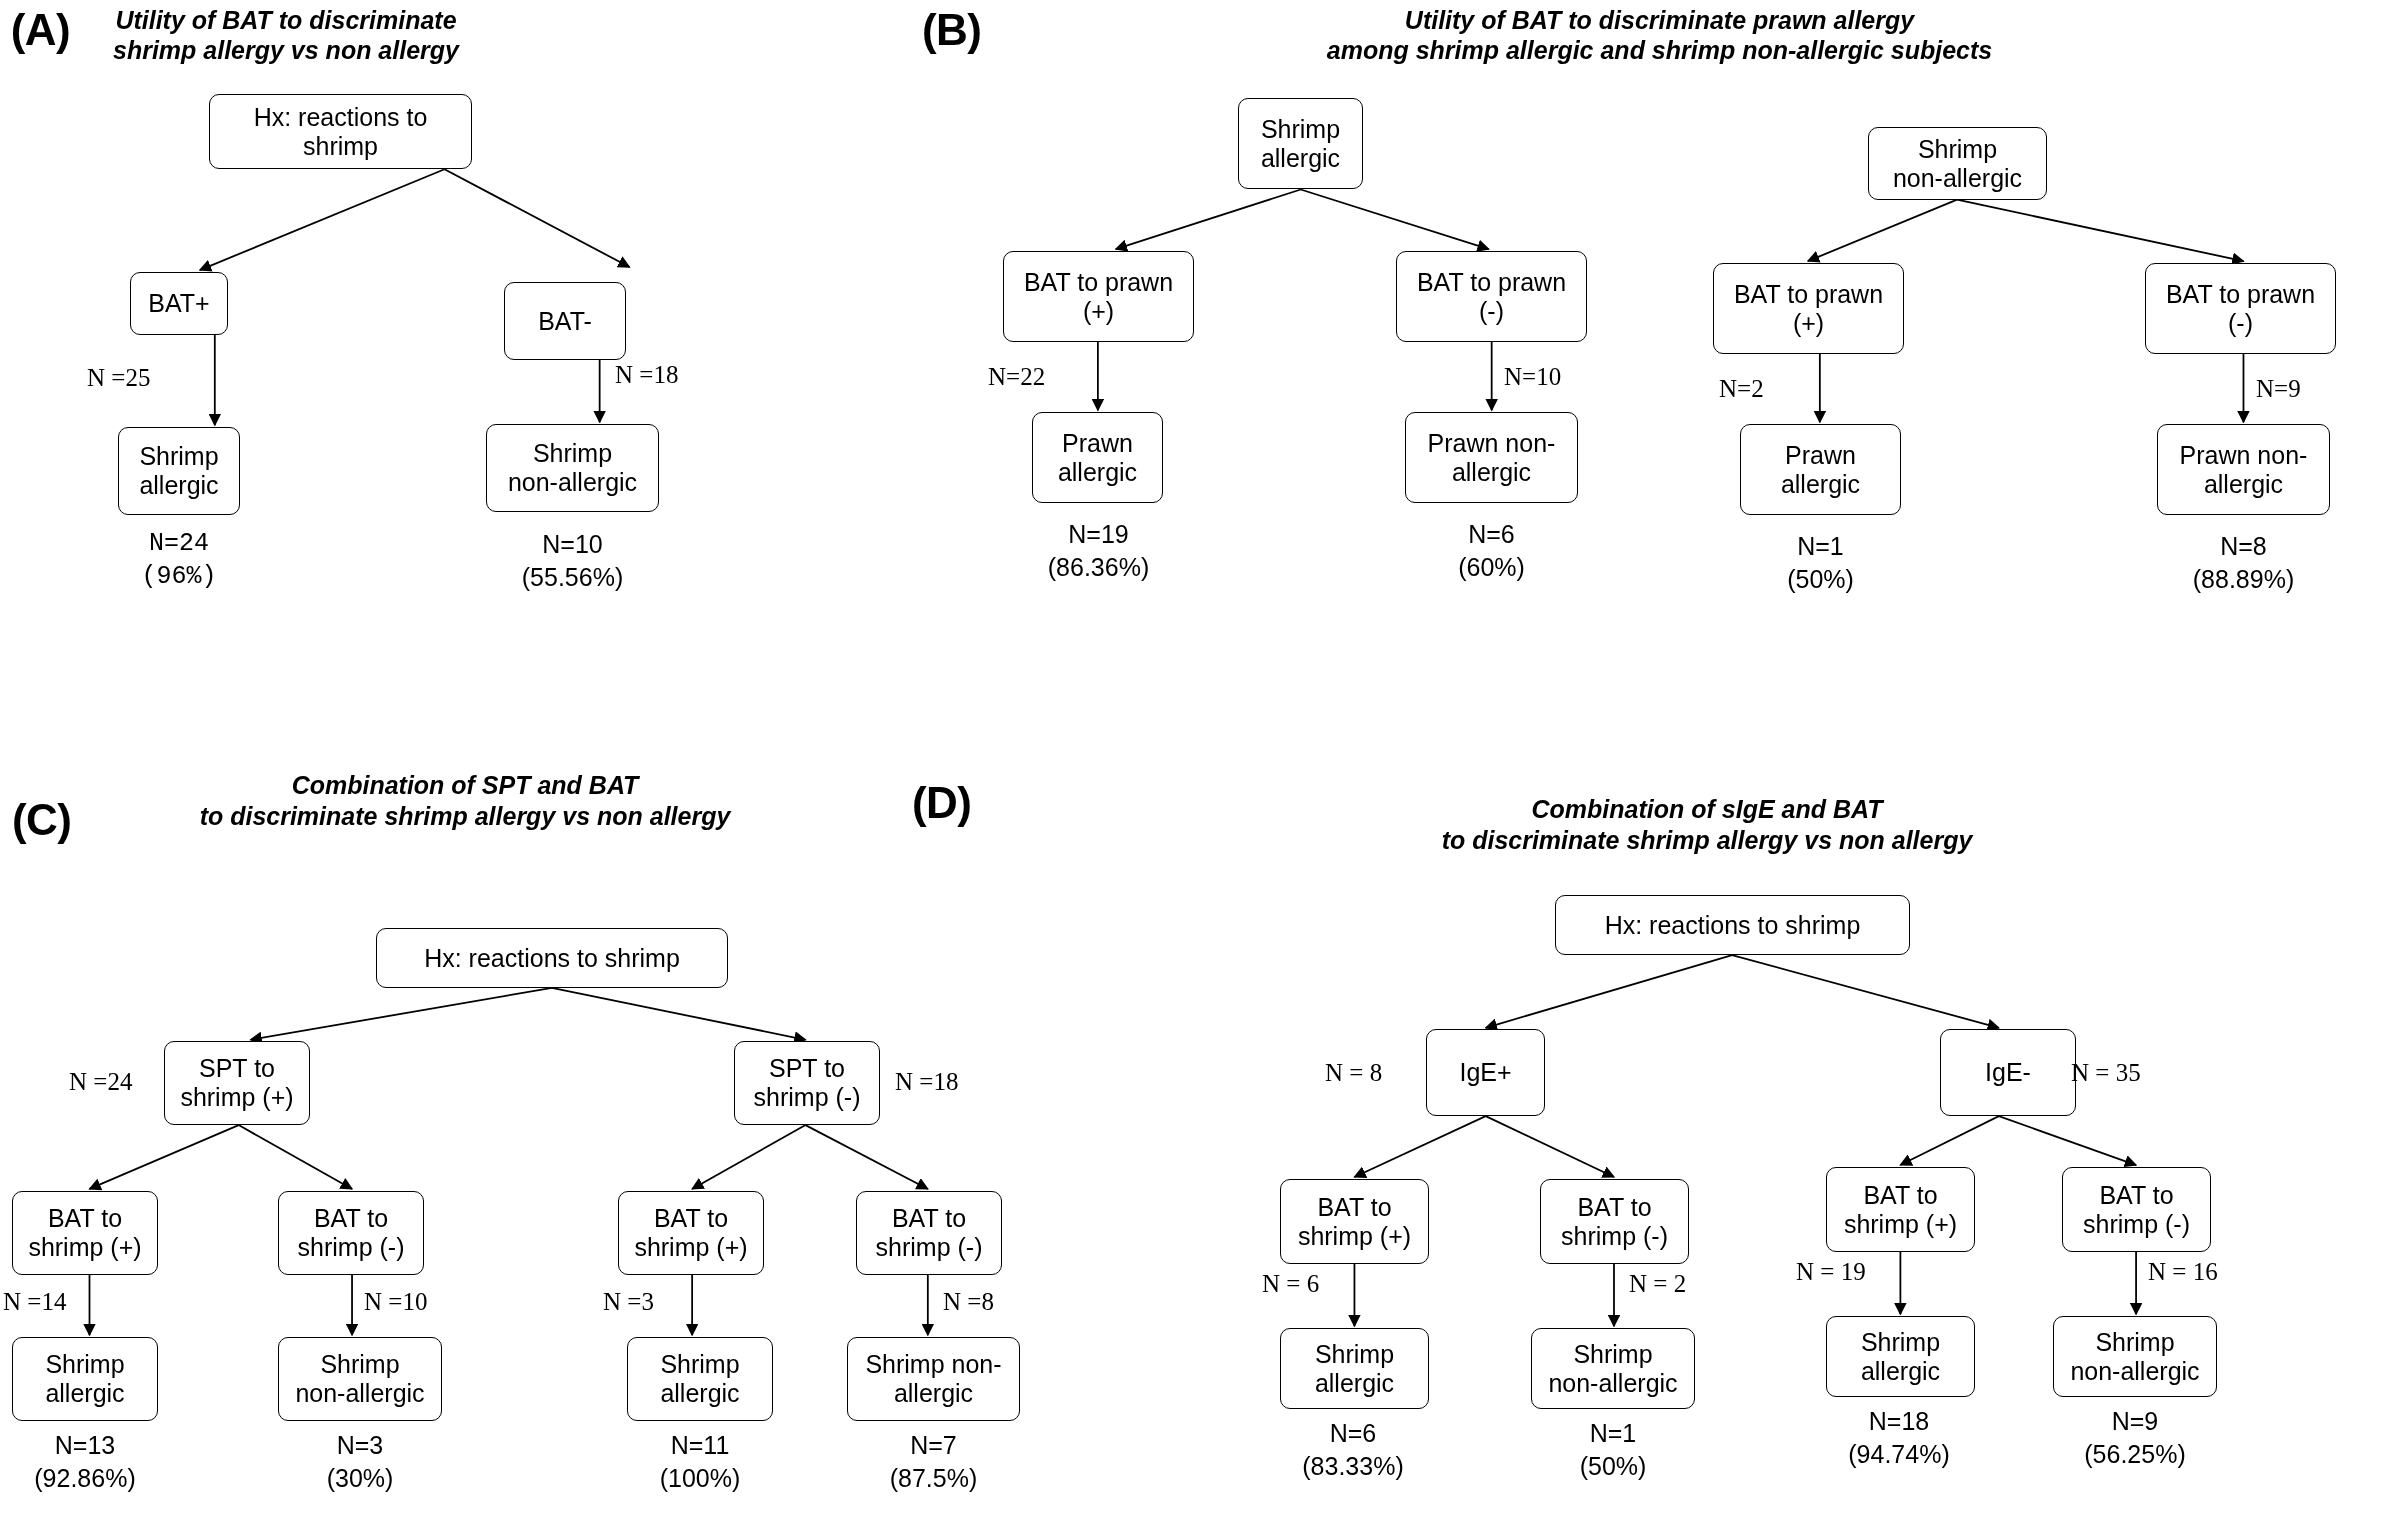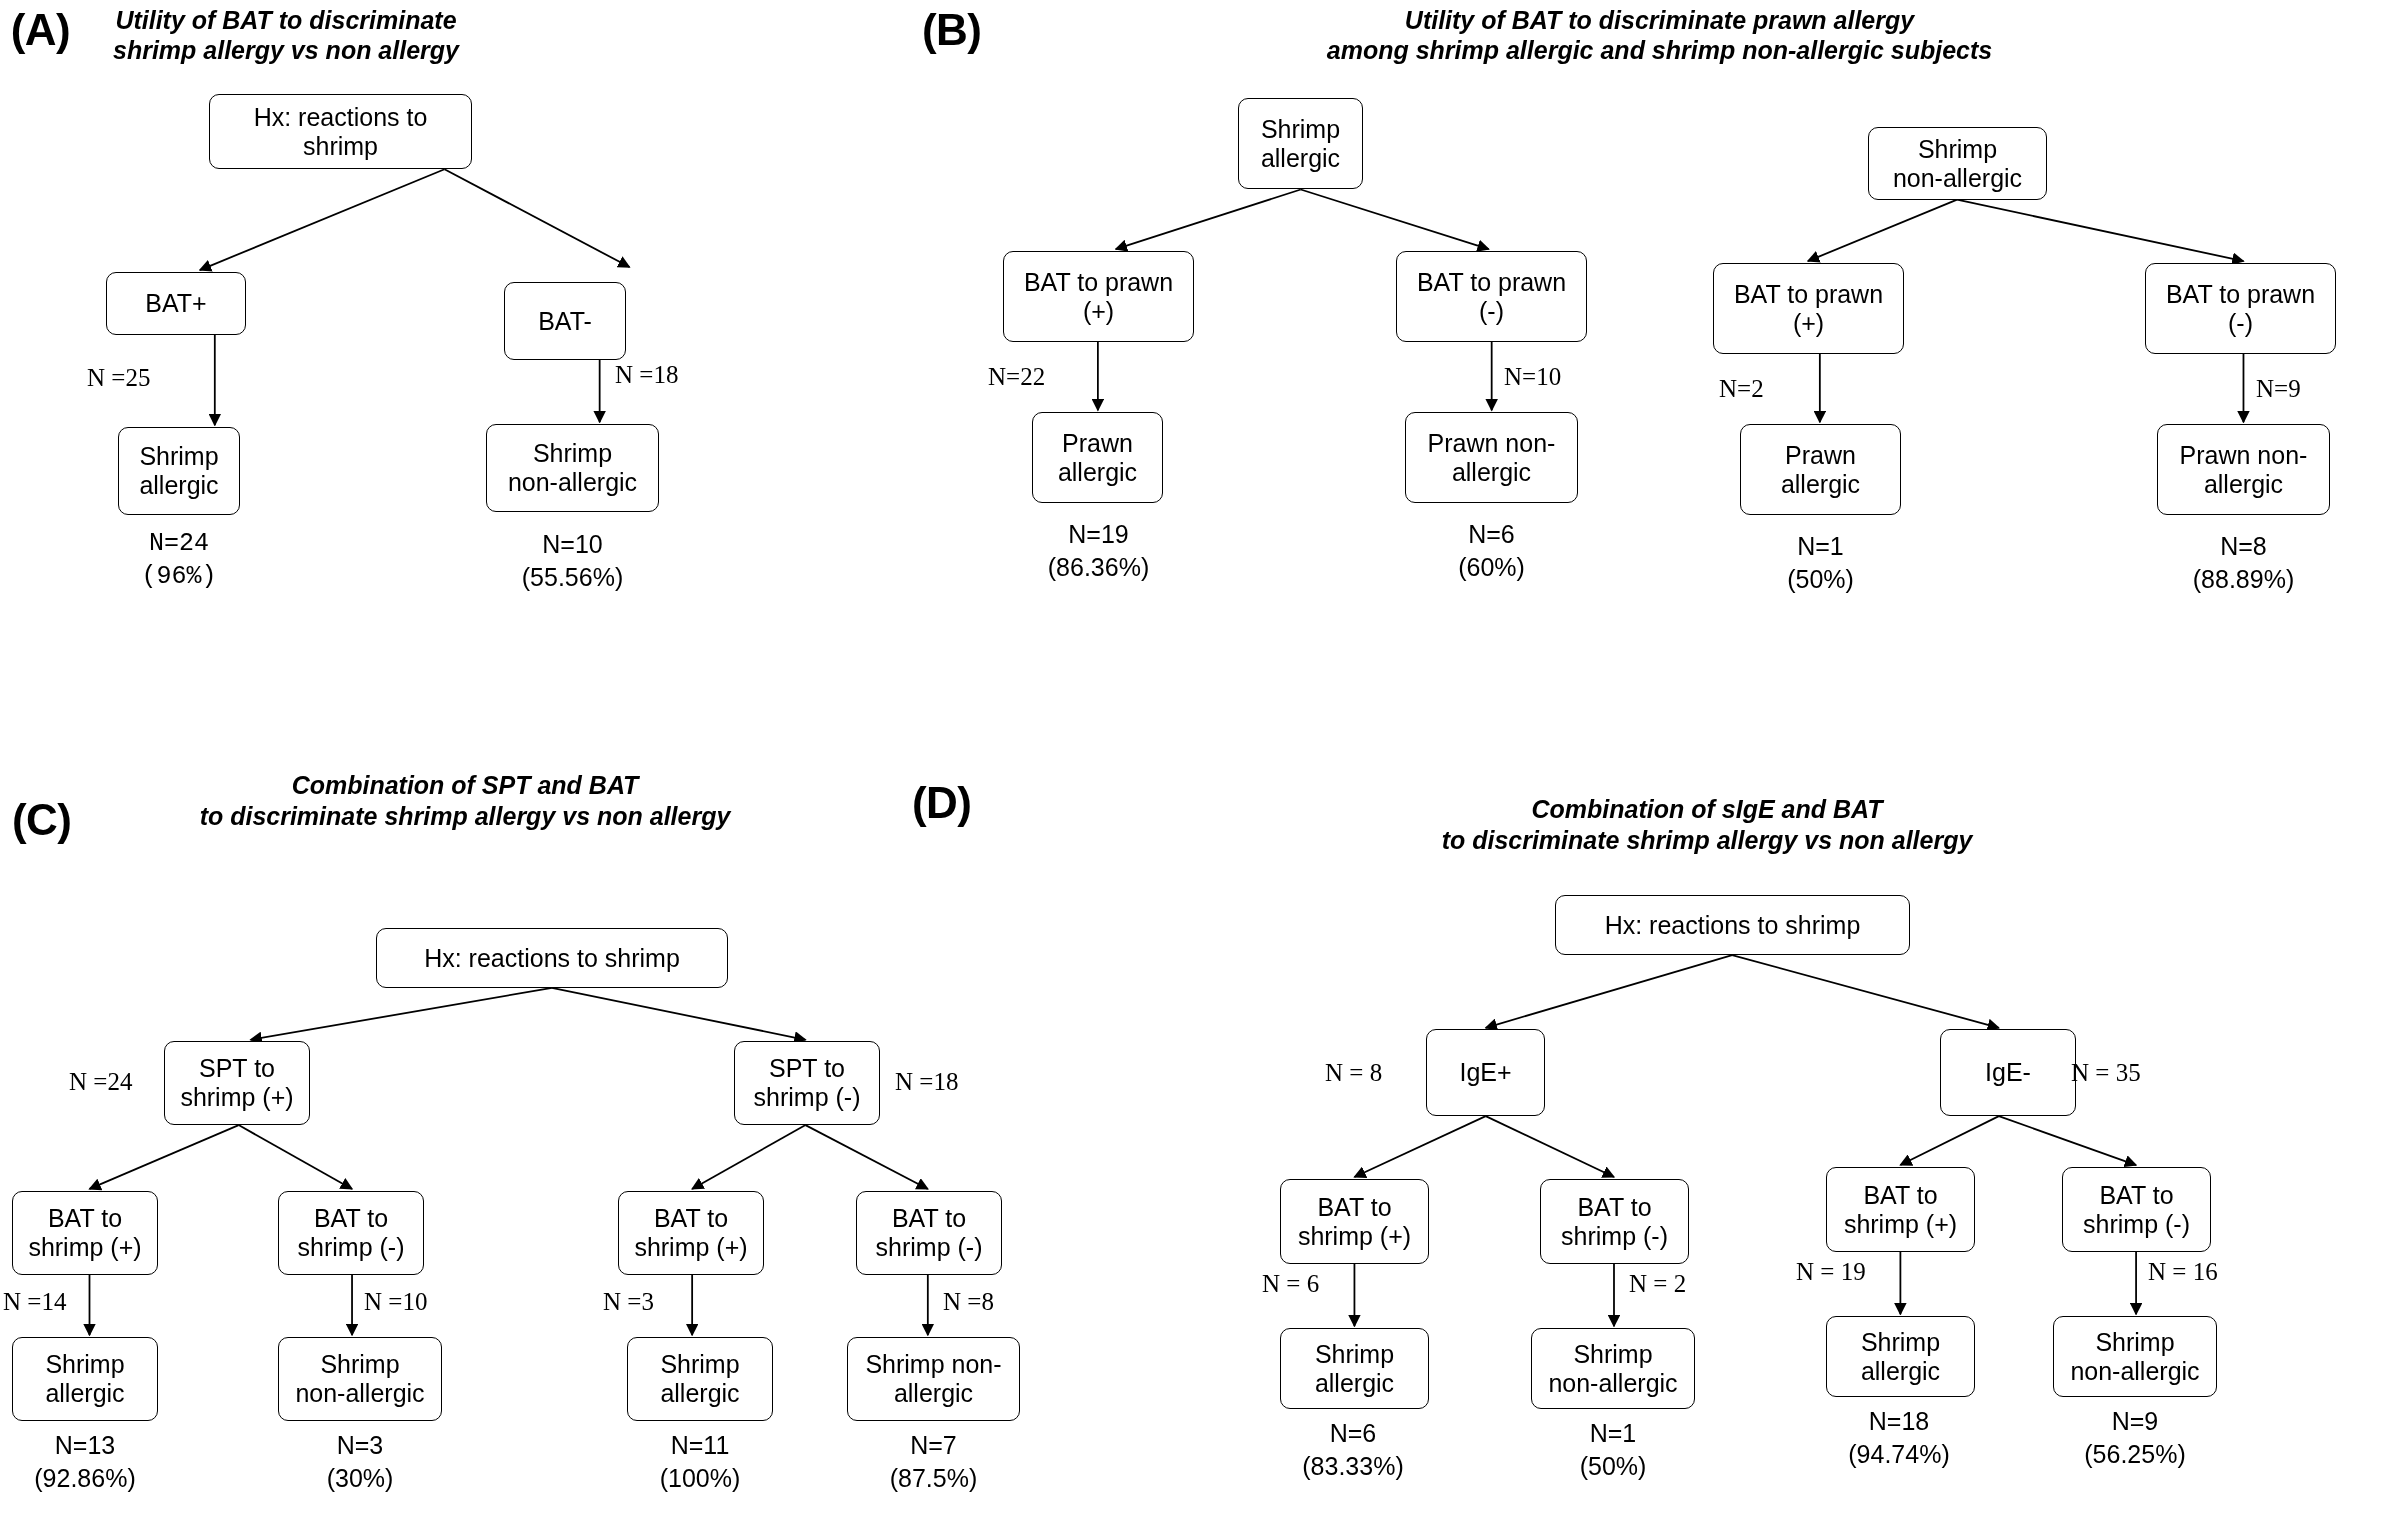--- a/index.html
+++ b/index.html
@@ -34,21 +34,21 @@
           <marker id="arrow-a" viewBox="0 0 10 10" refX="9" refY="5" markerWidth="7" markerHeight="7" orient="auto-start-reverse" markerUnits="strokeWidth">
             <path d="M 0 0 L 10 5 L 0 10 z" fill="#000000"></path>
           </marker>
         </defs>
         <line x1="745" y1="283" x2="335" y2="452" stroke="#000000" stroke-width="3" marker-end="url(#arrow-a)"></line>
         <line x1="745" y1="283" x2="1055" y2="447" stroke="#000000" stroke-width="3" marker-end="url(#arrow-a)"></line>
         <line x1="360" y1="560" x2="360" y2="712" stroke="#000000" stroke-width="3" marker-end="url(#arrow-a)"></line>
         <line x1="1005" y1="555" x2="1005" y2="707" stroke="#000000" stroke-width="3" marker-end="url(#arrow-a)"></line>
       </svg>
       <div class="node" style="left: 209px; top: 94px; width: 263px; height: 75px;">Hx: reactions to shrimp</div>
-      <div class="node" style="left: 106px; top: 272px; width: 140px; height: 63px;">BAT+</div>
+      <div class="node" style="left: 130px; top: 272px; width: 98px; height: 63px;">BAT+</div>
       <div class="node" style="left: 504px; top: 282px; width: 122px; height: 78px;">BAT-</div>
       <div class="node" style="left: 118px; top: 427px; width: 122px; height: 88px;">Shrimp
 allergic</div>
       <div class="node" style="left: 486px; top: 424px; width: 173px; height: 88px;">Shrimp
 non-allergic</div>
       <div class="edge-label" style="left: 87px; top: 364px;">N =25</div>
       <div class="edge-label" style="left: 615px; top: 361px;">N =18</div>
       <div class="leaf-note" style="left: 118px; top: 528px; width: 122px; font-family: Liberation Mono, monospace;">N=24
 (96%)</div>
       <div class="leaf-note" style="left: 486px; top: 528px; width: 173px;">N=10

